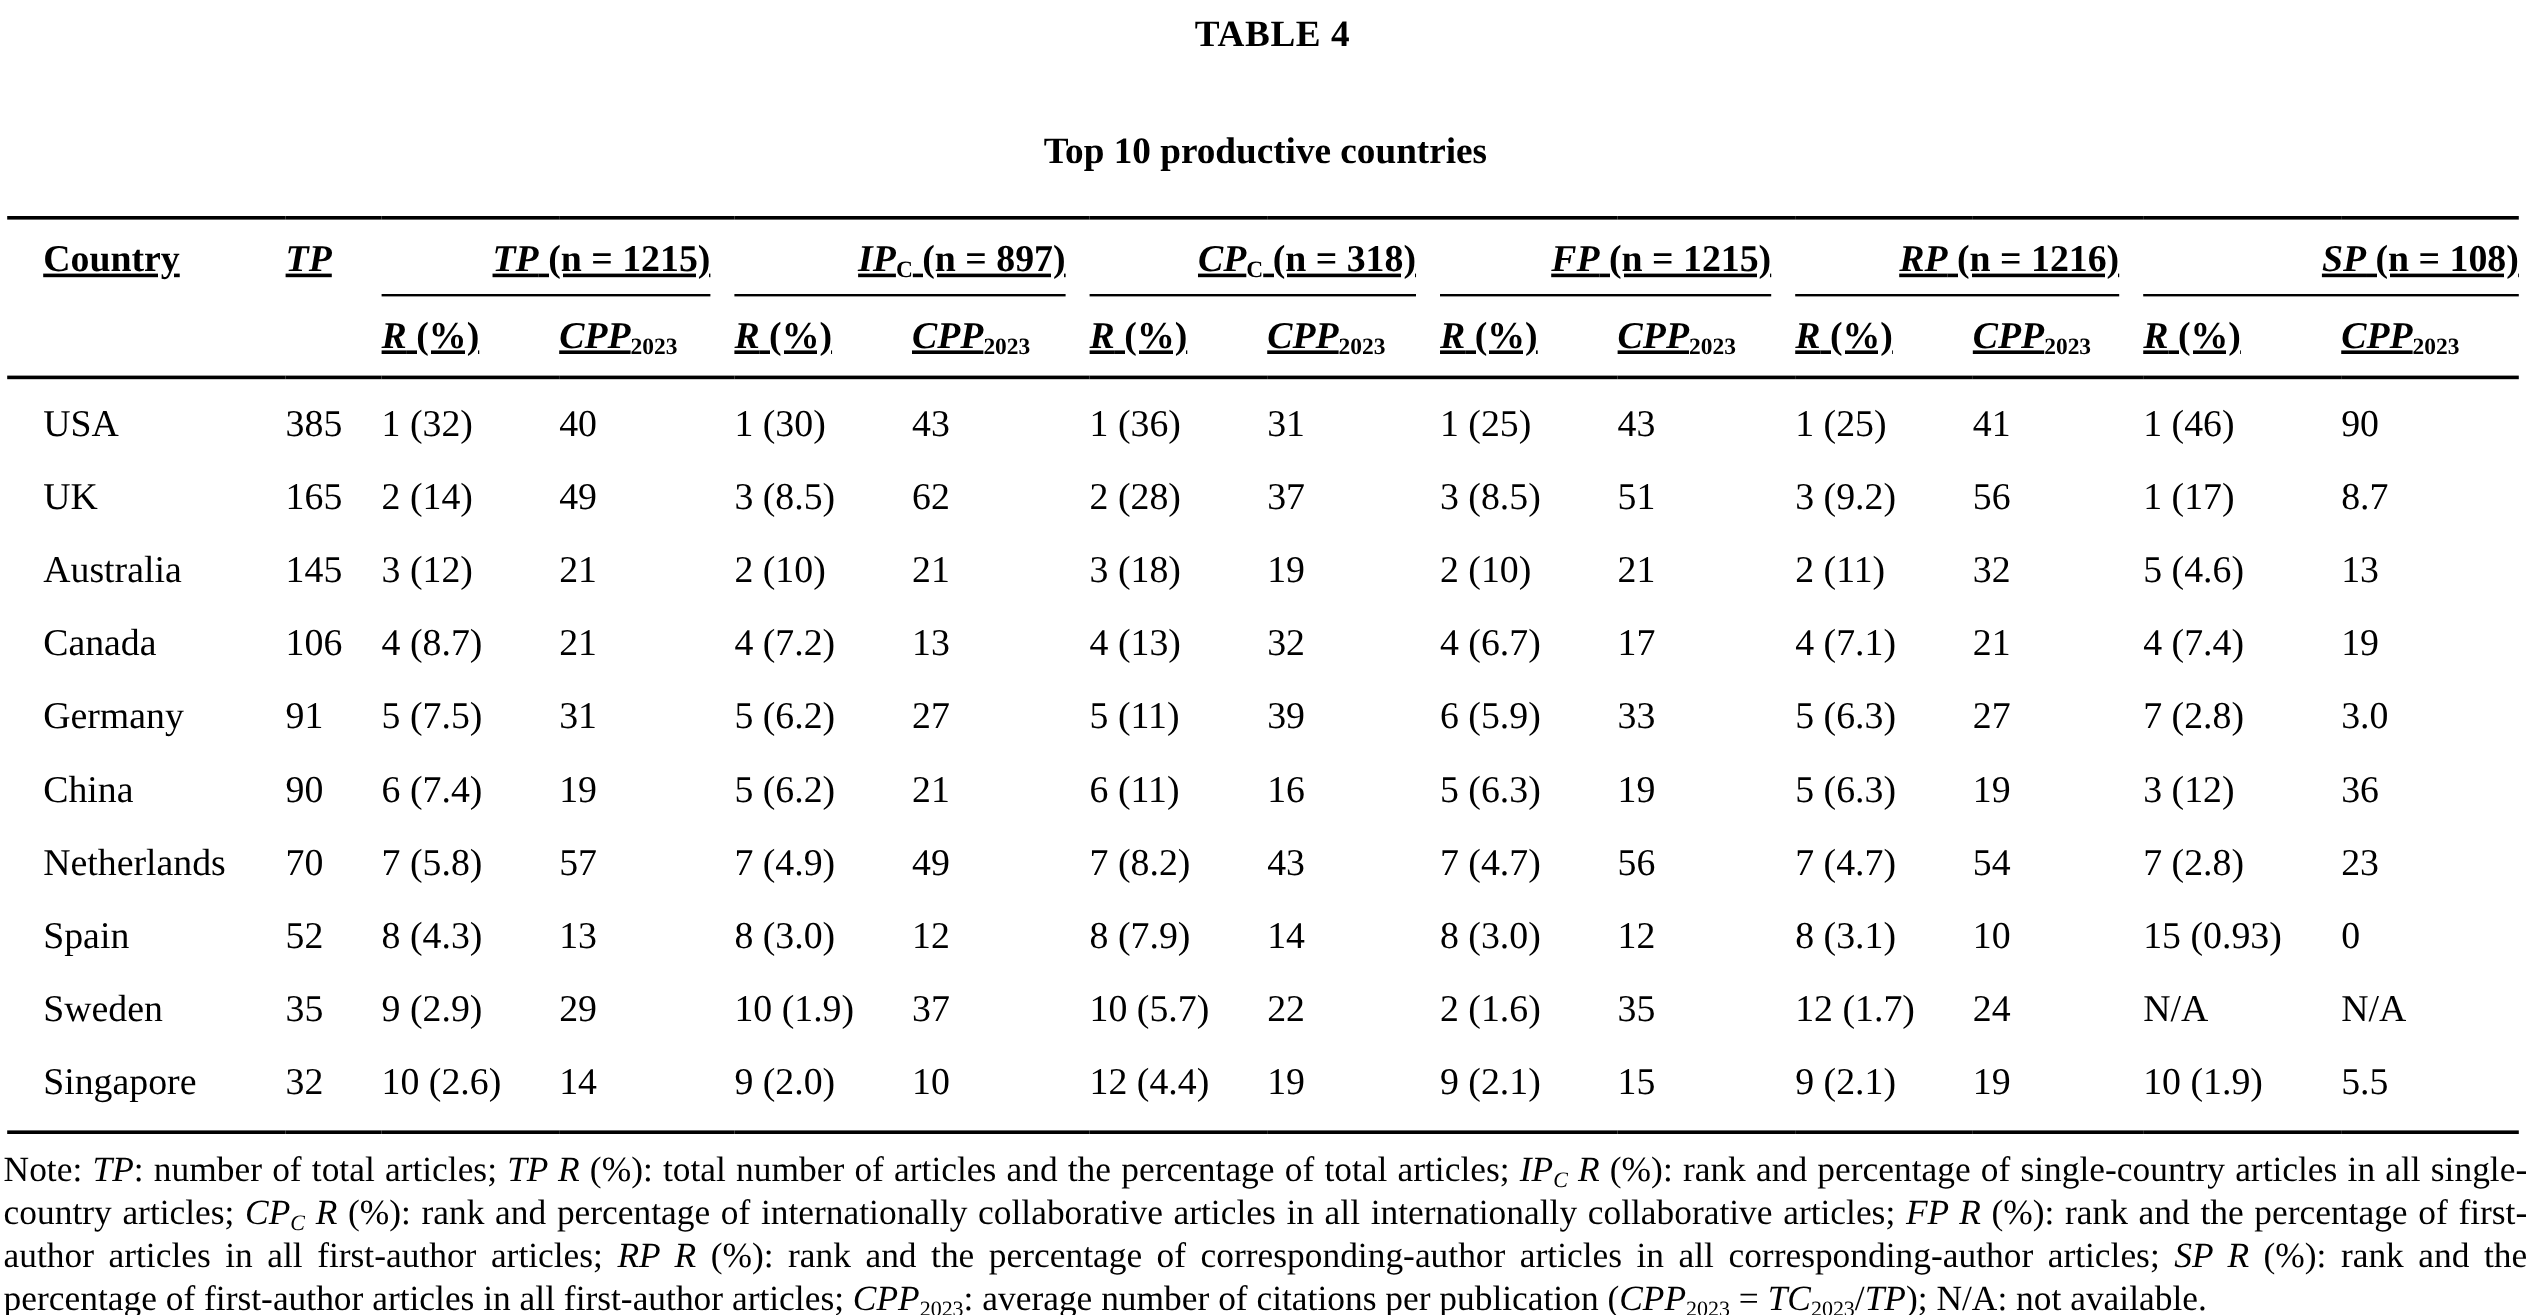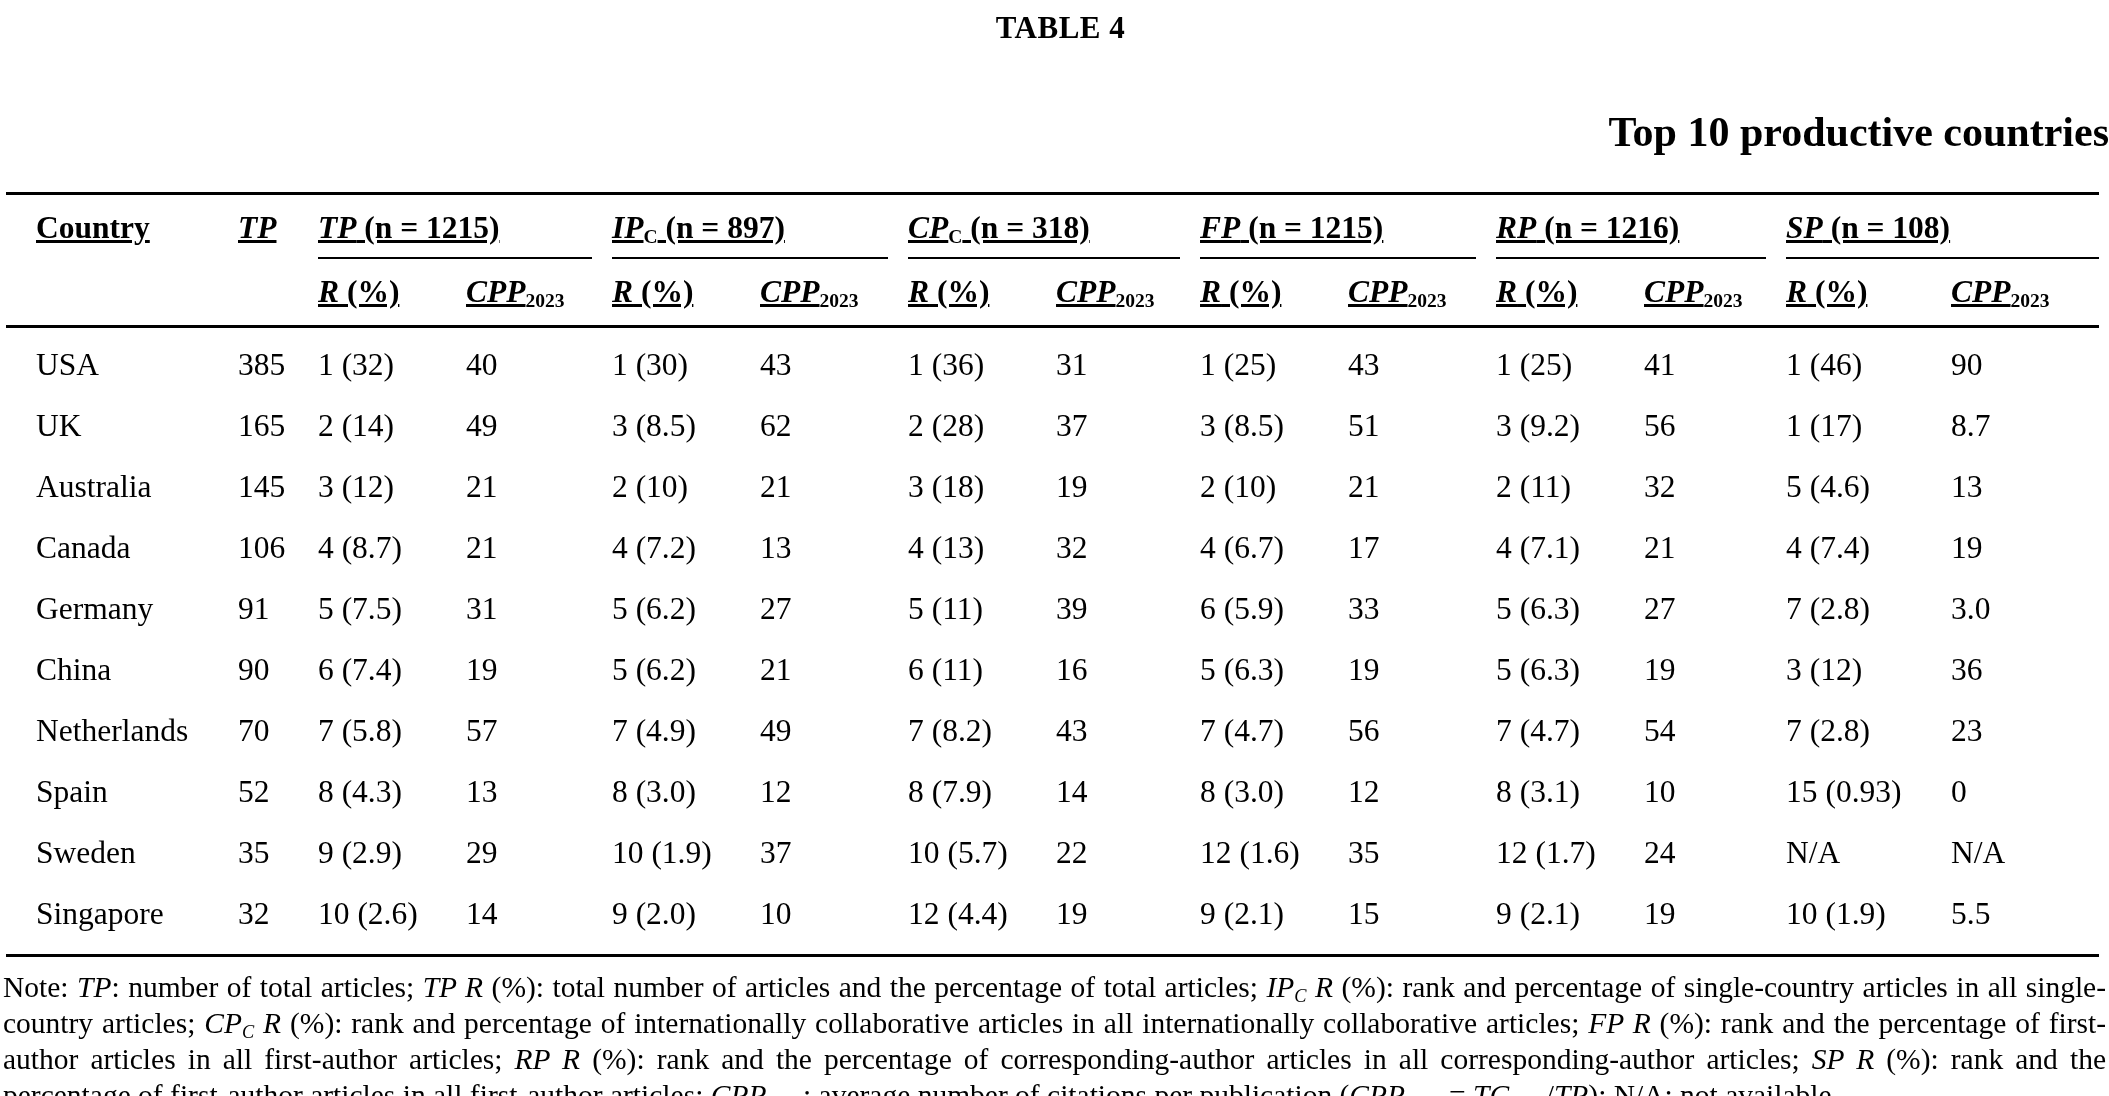--- a/index.html
+++ b/index.html
@@ -7,38 +7,38 @@
     width: 2109px; height: 1096px;
     background: #ffffff; color: #000000;
     font-family: "Liberation Serif", serif;
     overflow: hidden;
   }
   .page-title {
     text-align: center; font-weight: 700; font-size: 31px;
     padding-top: 10px; letter-spacing: 0.5px; margin-left: 12px;
   }
   .page-subtitle {
-    text-align: right; font-weight: 700; font-size: 42px;
+    text-align: center; font-weight: 700; font-size: 31px;
     margin-top: 62px;
   }
   table.main {
     margin: 36px 0 0 6px;
     width: 2093px;
     border-collapse: collapse;
     table-layout: fixed;
     border-top: 3px solid #000;
     font-size: 31.5px;
   }
   thead th { font-weight: 700; text-align: left; vertical-align: top; text-decoration: underline; }
   thead tr.hr1 th { padding-top: 15px; }
   th.corner, td.c-country { padding-left: 30px; }
   th.group { padding-right: 20px; }
   th.group.last { padding-right: 0; }
   .group-inner {
-    text-align: left;
+    text-align: right;
     border-bottom: 2.5px solid #000;
     padding-bottom: 11px;
     white-space: nowrap;
   }
   thead tr.hr2 th {
     padding-top: 15px; padding-bottom: 15px;
     border-bottom: 3px solid #000;
     white-space: nowrap;
   }
   thead th.corner, thead th.th-tp { border-bottom: 3px solid #000; }
@@ -258,21 +258,21 @@
       </tr>
       <tr>
         <td class="c-country">Sweden</td>
         <td>35</td>
         <td>9 (2.9)</td>
         <td>29</td>
         <td>10 (1.9)</td>
         <td>37</td>
         <td>10 (5.7)</td>
         <td>22</td>
-        <td>12 (1.6)</td>
+        <td>2 (1.6)</td>
         <td>35</td>
         <td>12 (1.7)</td>
         <td>24</td>
         <td>N/A</td>
         <td>N/A</td>
       </tr>
       <tr>
         <td class="c-country">Singapore</td>
         <td>32</td>
         <td>10 (2.6)</td>

